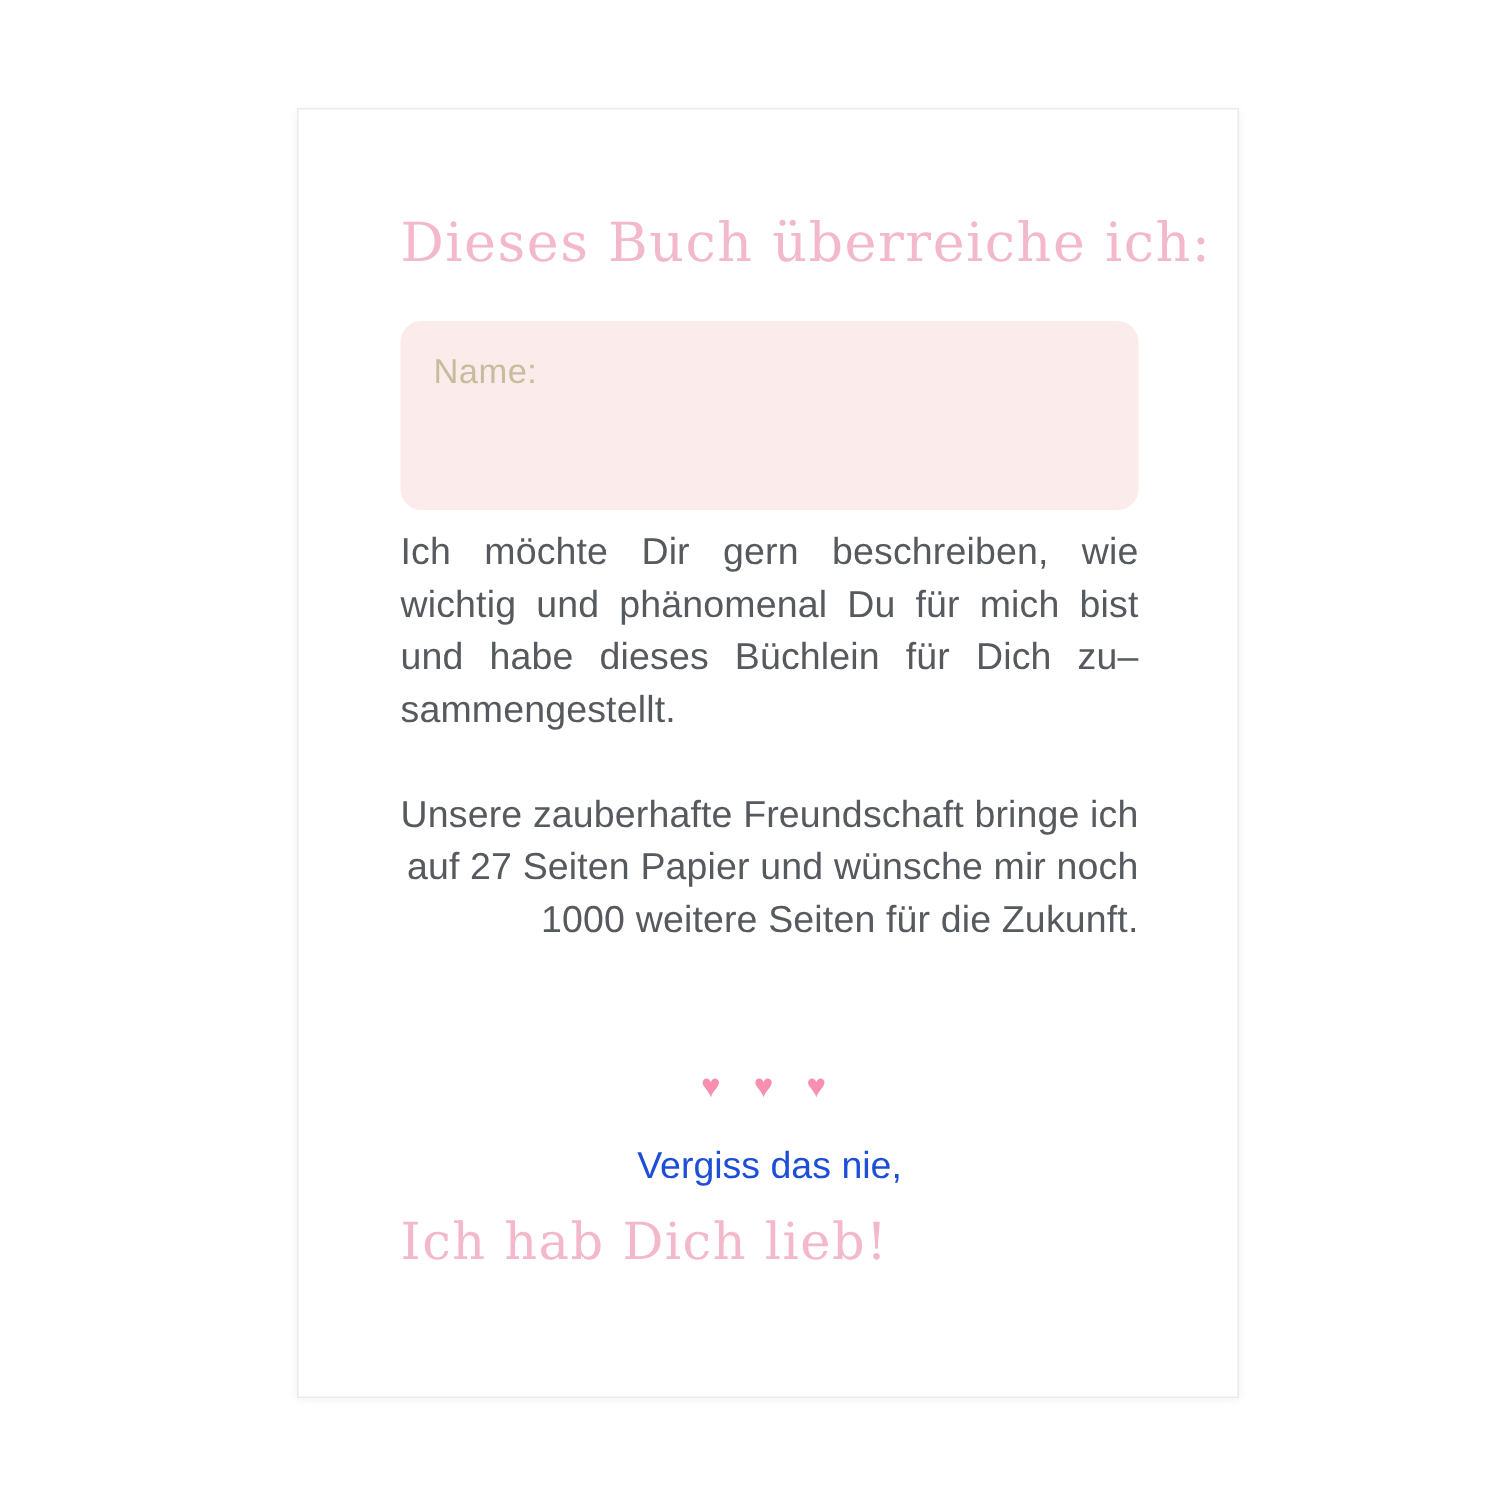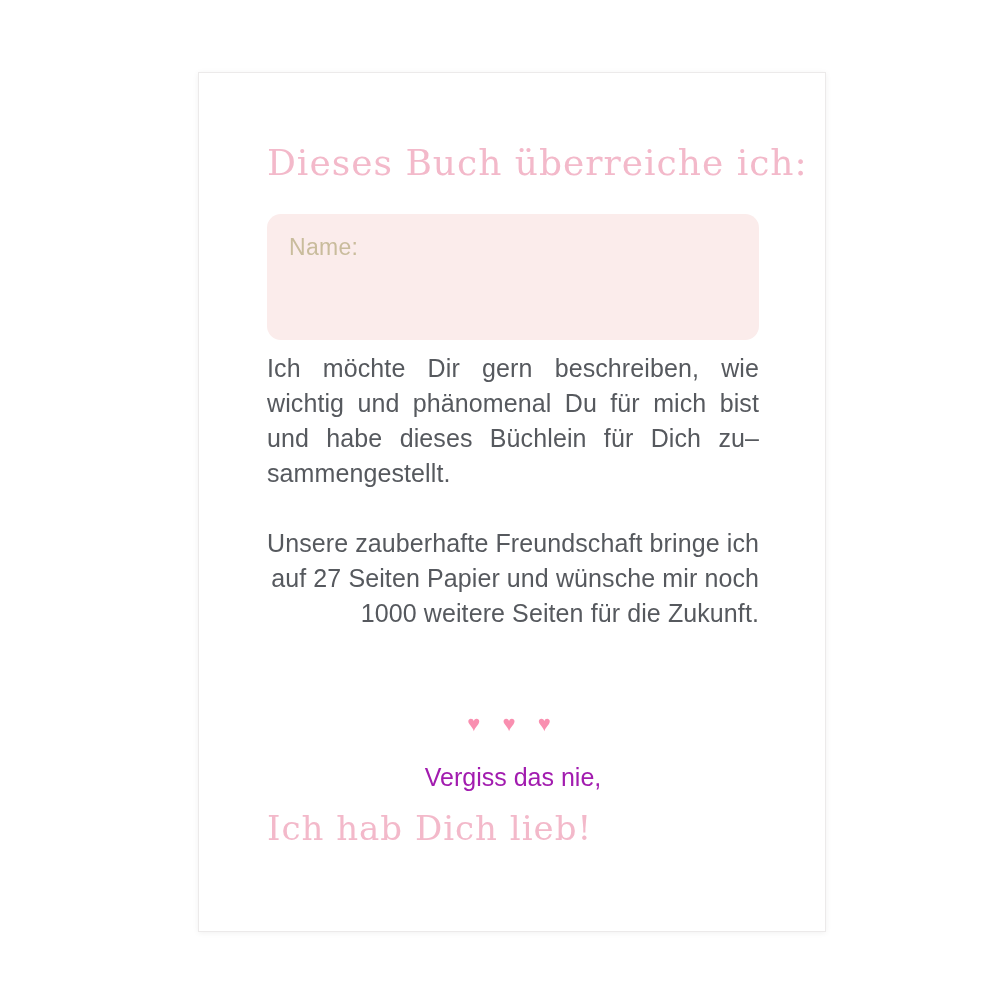--- a/index.html
+++ b/index.html
@@ -114,21 +114,21 @@
     line-height: 22px;
   }
 
   #closing-line {
     position: absolute;
     top: 690px;
     left: 0;
     width: 492px;
     text-align: center;
     font-size: 25px;
-    color: #a21caf;
+    color: #1d4ed8;
   }
 
   #signature {
     position: absolute;
     top: 732px;
     left: 0;
     width: 492px;
     text-align: left;
     font-size: 34px;
     line-height: 46px;

